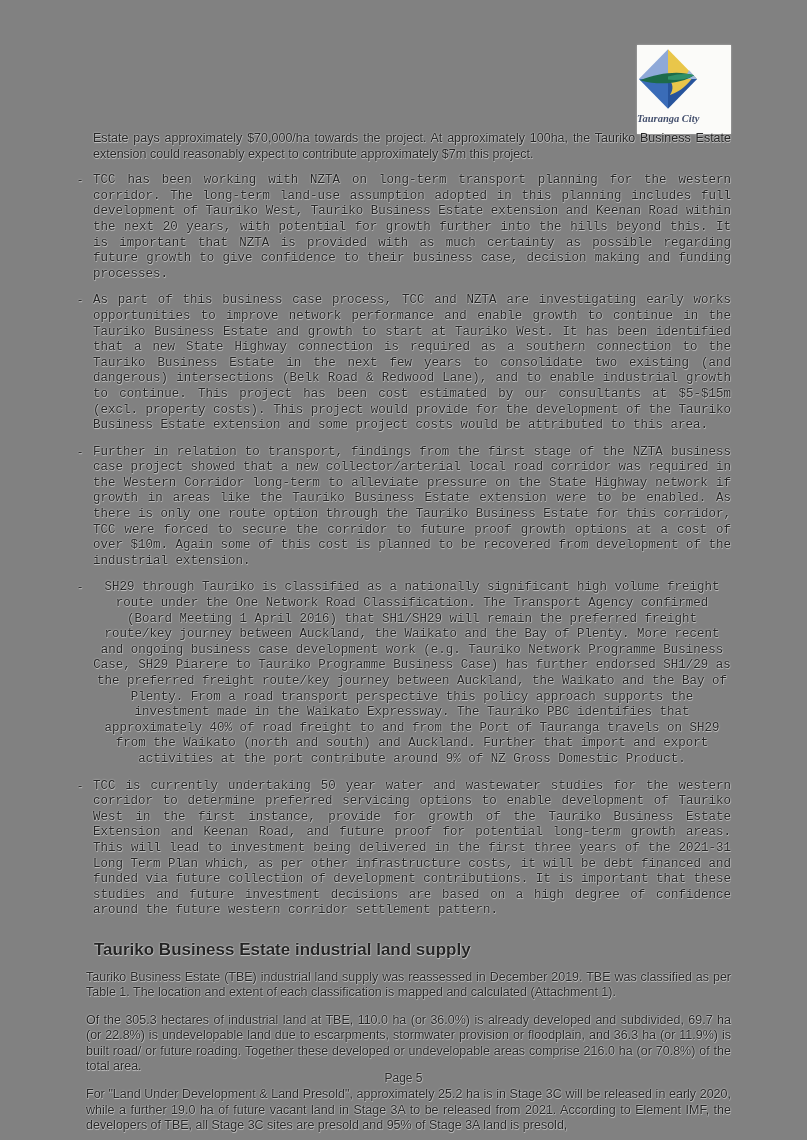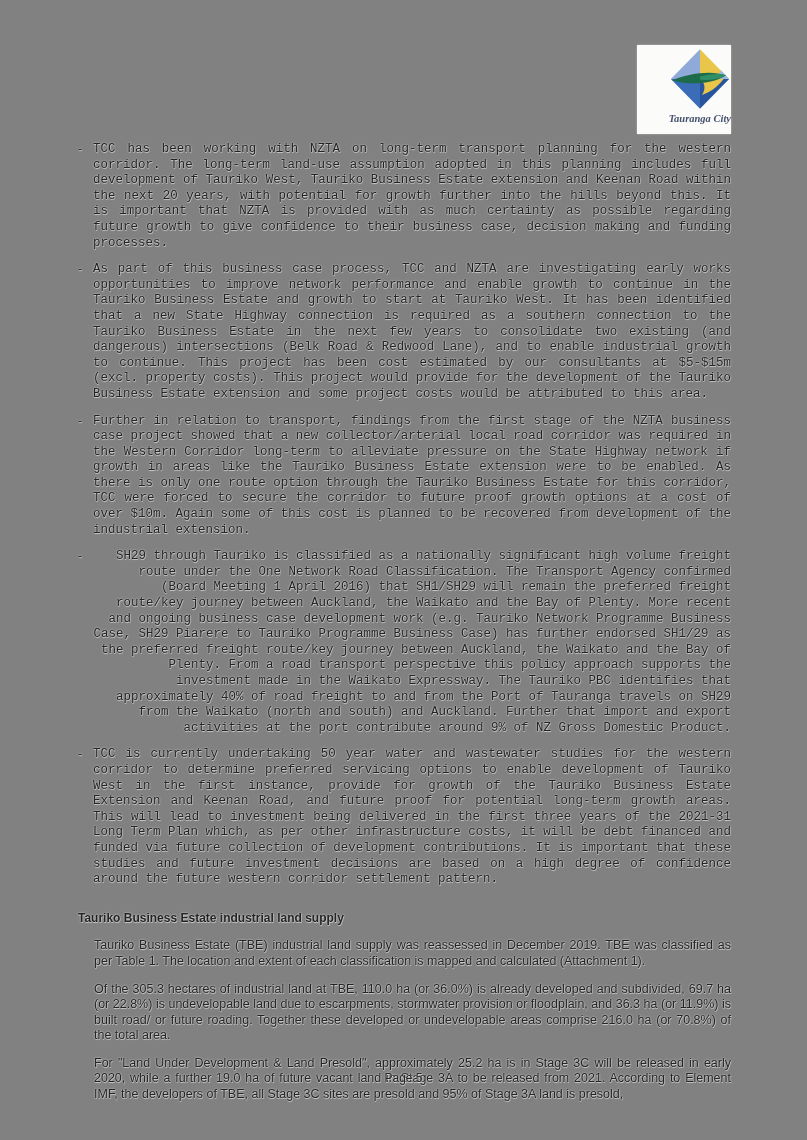--- a/index.html
+++ b/index.html
@@ -12,21 +12,21 @@
   }
   .scan {
     color: #242424;
     text-shadow: 0 0 2px rgba(255,255,255,0.75), 0.5px 0.5px 0 rgba(255,255,255,0.4);
     filter: blur(0.25px);
   }
   .logo-box {
     position: absolute; left: 637px; top: 45px;
     width: 94px; height: 89px;
     background: #fbfbf9;
-    display: flex; flex-direction: column; align-items: flex-end;
+    display: flex; flex-direction: column; align-items: flex-start;
     box-shadow: 0 0 2px rgba(255,255,255,0.4);
   }
   .logo-box svg { margin-top: 3px; }
   .wordmark {
     font-family: "Liberation Serif", serif;
     font-style: italic; font-weight: bold;
     font-size: 10.5px; color: #44506e;
     filter: blur(0.45px);
     margin-top: -1px;
     white-space: nowrap;
@@ -34,26 +34,26 @@
   .content {
     position: absolute; left: 78px; top: 131px; width: 653px;
     font-size: 12.5px; line-height: 15.6px;
     text-align: justify;
   }
   .intro { margin: 0 0 0 15px; }
   .bullets { margin: 0; padding: 0; list-style: none; }
   .bullet { display: flex; margin-top: 11px; }
   .bullet .marker { flex: 0 0 15px; text-align: left; }
   .bullet .btext { flex: 1; text-align: justify; font-family: Liberation Mono, monospace; }
-  .bullet.ragged .btext { text-align: right; }
+  .bullet.ragged .btext { text-align: center; }
   .section-heading {
-    font-size: 12px; font-weight: bold;
-    margin: 23px 0 0 0; text-align: left;
+    font-size: 17px; font-weight: bold;
+    margin: 23px 0 0 16px; text-align: left;
   }
-  .para { margin: 12px 0 0 16px; }
+  .para { margin: 12px 0 0 8px; }
   .page-footer {
     position: absolute; left: 0; top: 1071px; width: 807px;
     text-align: center; font-size: 12px;
   }
 </style>
 </head>
 <body>
 
 <div class="logo-box">
   <span>
@@ -68,20 +68,21 @@
 
       <path d="M5,52 C35,40 68,36 92,44 C75,56 40,62 5,52 Z" fill="#1d6b49"></path>
       <path d="M50,46 C68,41 84,41 92,44 C80,51 62,53 50,51 Z" fill="#2f9068"></path>
     </svg>
   </span>
   <span class="wordmark">Tauranga City</span>
 </div>
 
 <div class="content scan">
 
+  <p class="intro">Estate pays approximately $70,000/ha towards the project.  At approximately 100ha, the Tauriko Business Estate extension could reasonably expect to contribute approximately $7m this project.</p>
 
   <ul class="bullets">
     <li class="bullet">
       <span class="marker">-</span>
       <span class="btext">TCC has been working with NZTA on long-term transport planning for the western corridor.  The long-term land-use assumption adopted in this planning includes full development of Tauriko West, Tauriko Business Estate extension and Keenan Road within the next 20 years, with potential for growth further into the hills beyond this.  It is important that NZTA is provided with as much certainty as possible regarding future growth to give confidence to their business case, decision making and funding processes.</span>
     </li>
     <li class="bullet">
       <span class="marker">-</span>
       <span class="btext">As part of this business case process, TCC and NZTA are investigating early works opportunities to improve network performance and enable growth to continue in the Tauriko Business Estate and growth to start at Tauriko West.  It has been identified that a new State Highway connection is required as a southern connection to the Tauriko Business Estate in the next few years to consolidate two existing (and dangerous) intersections (Belk Road &amp; Redwood Lane), and to enable industrial growth to continue.  This project has been cost estimated by our consultants at $5-$15m (excl. property costs).  This project would provide for the development of the Tauriko Business Estate extension and some project costs would be attributed to this area.</span>
     </li>

